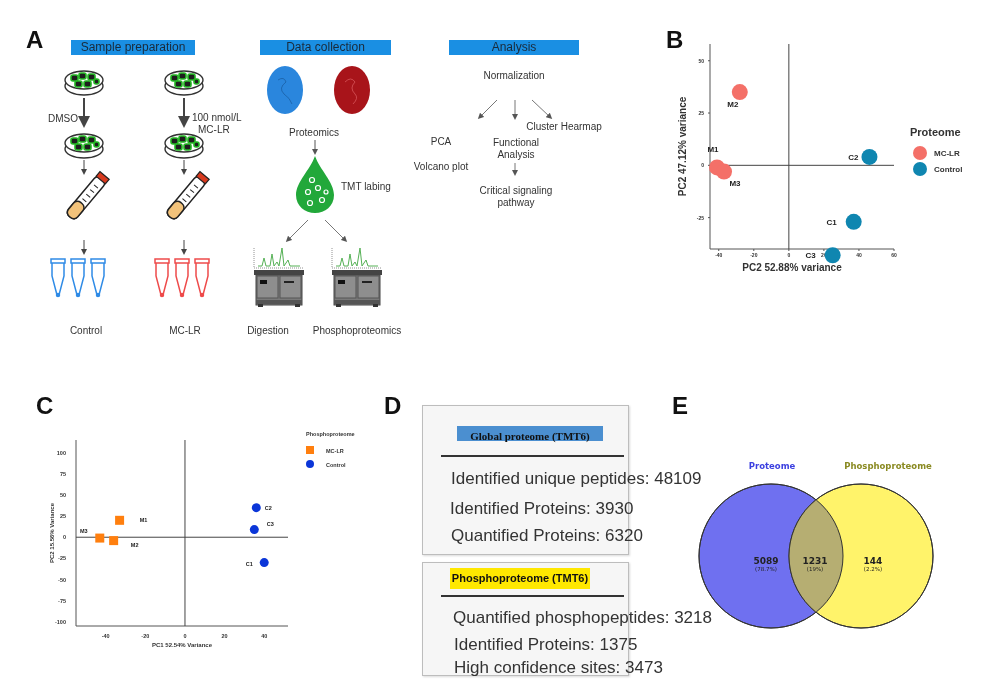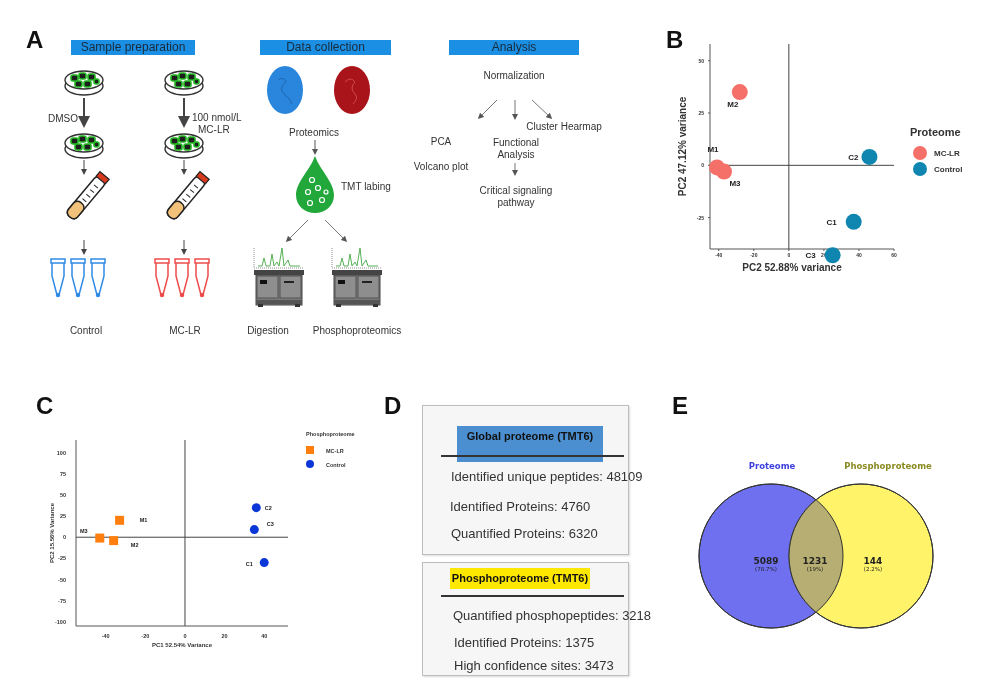--- a/index.html
+++ b/index.html
@@ -3,21 +3,21 @@
 <meta charset="utf-8">
 <style>
   html,body{margin:0;padding:0;background:#fff;}
   body{width:1000px;height:691px;position:relative;overflow:hidden;font-family:"Liberation Sans",sans-serif;color:#333;}
   .panel-letter{position:absolute;font-family:"Liberation Sans",sans-serif;font-weight:bold;font-size:24px;color:#111;}
   .blue-banner{position:absolute;background:#1a8fe3;color:#1a2a3a;font-size:12px;text-align:center;height:15px;line-height:15px;}
   .lbl{position:absolute;font-size:10px;color:#333;white-space:nowrap;}
   .lbl.c{text-align:center;transform:translateX(-50%);}
   svg{position:absolute;overflow:visible;}
   .box{position:absolute;background:#f6f6f6;border:1px solid #bdbdbd;box-shadow:1px 1px 2px rgba(0,0,0,0.15);}
-  .box-row{position:absolute;font-size:13px;color:#333;white-space:nowrap;}
+  .box-row{position:absolute;font-size:17px;color:#333;white-space:nowrap;}
   .box-title{position:absolute;font-size:11px;font-weight:bold;color:#111;text-align:center;line-height:21px;}
   .box-rule{position:absolute;height:2px;background:#333;}
 </style>
 </head>
 <body>
 
 <div class="panel-letter" style="left:26px;top:26px;">A</div>
 
 <div class="blue-banner" style="left:71px;top:40px;width:124px;">Sample preparation</div>
 <div class="blue-banner" style="left:260px;top:40px;width:131px;">Data collection</div>
@@ -279,24 +279,24 @@
     <text x="266" y="16" font-size="5.5" font-family="Liberation Sans, sans-serif" font-weight="bold" fill="#333">Phosphoproteome</text>
     <rect x="266" y="26" width="8" height="8" fill="#ff7f0e"></rect>
     <text x="286" y="33" font-size="5.5" font-family="Liberation Sans, sans-serif" font-weight="bold" fill="#333">MC-LR</text>
     <circle cx="270" cy="44" r="4" fill="#0b36d8"></circle>
     <text x="286" y="47" font-size="5.5" font-family="Liberation Sans, sans-serif" font-weight="bold" fill="#333">Control</text>
   </svg>
 
 <div class="panel-letter" style="left:384px;top:392px;">D</div>
 
 <div class="box" style="left:422px;top:405px;width:205px;height:148px;">
-  <div class="box-title" style="left:34px;top:20px;width:146px;height:36px;background:#4b8fd0;">Global proteome (TMT6)</div>
+  <div class="box-title" style="left:34px;top:20px;width:146px;height:15px;background:#4b8fd0;font-family:Liberation Serif, serif;">Global proteome (TMT6)</div>
   <div class="box-rule" style="left:18px;top:49px;width:183px;"></div>
   <div class="box-row" style="left:28px;top:63px;">Identified unique peptides: 48109</div>
-  <div class="box-row" style="left:27px;top:93px;">Identified Proteins: 4760</div>
+  <div class="box-row" style="left:27px;top:93px;">Identified Proteins: 3930</div>
   <div class="box-row" style="left:28px;top:120px;">Quantified Proteins: 6320</div>
 </div>
 
 <div class="box" style="left:422px;top:562px;width:205px;height:112px;">
   <div class="box-title" style="left:27px;top:5px;width:140px;height:21px;background:#ffe800;">Phosphoproteome (TMT6)</div>
   <div class="box-rule" style="left:18px;top:32px;width:183px;"></div>
   <div class="box-row" style="left:30px;top:45px;">Quantified phosphopeptides: 3218</div>
   <div class="box-row" style="left:31px;top:72px;">Identified Proteins: 1375</div>
   <div class="box-row" style="left:31px;top:95px;">High confidence sites: 3473</div>
 </div>

